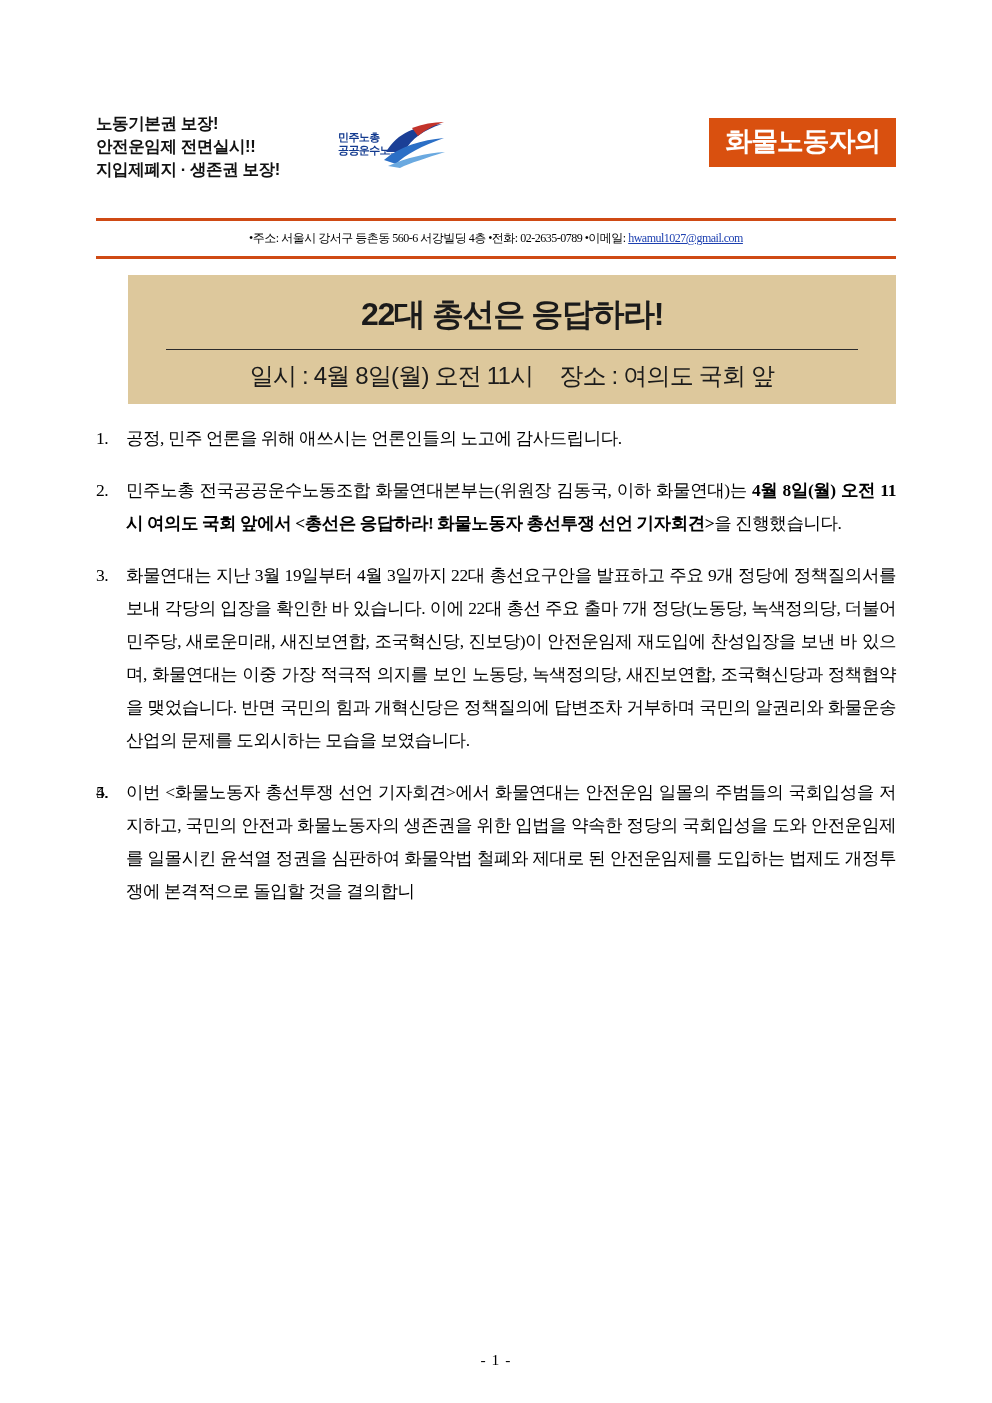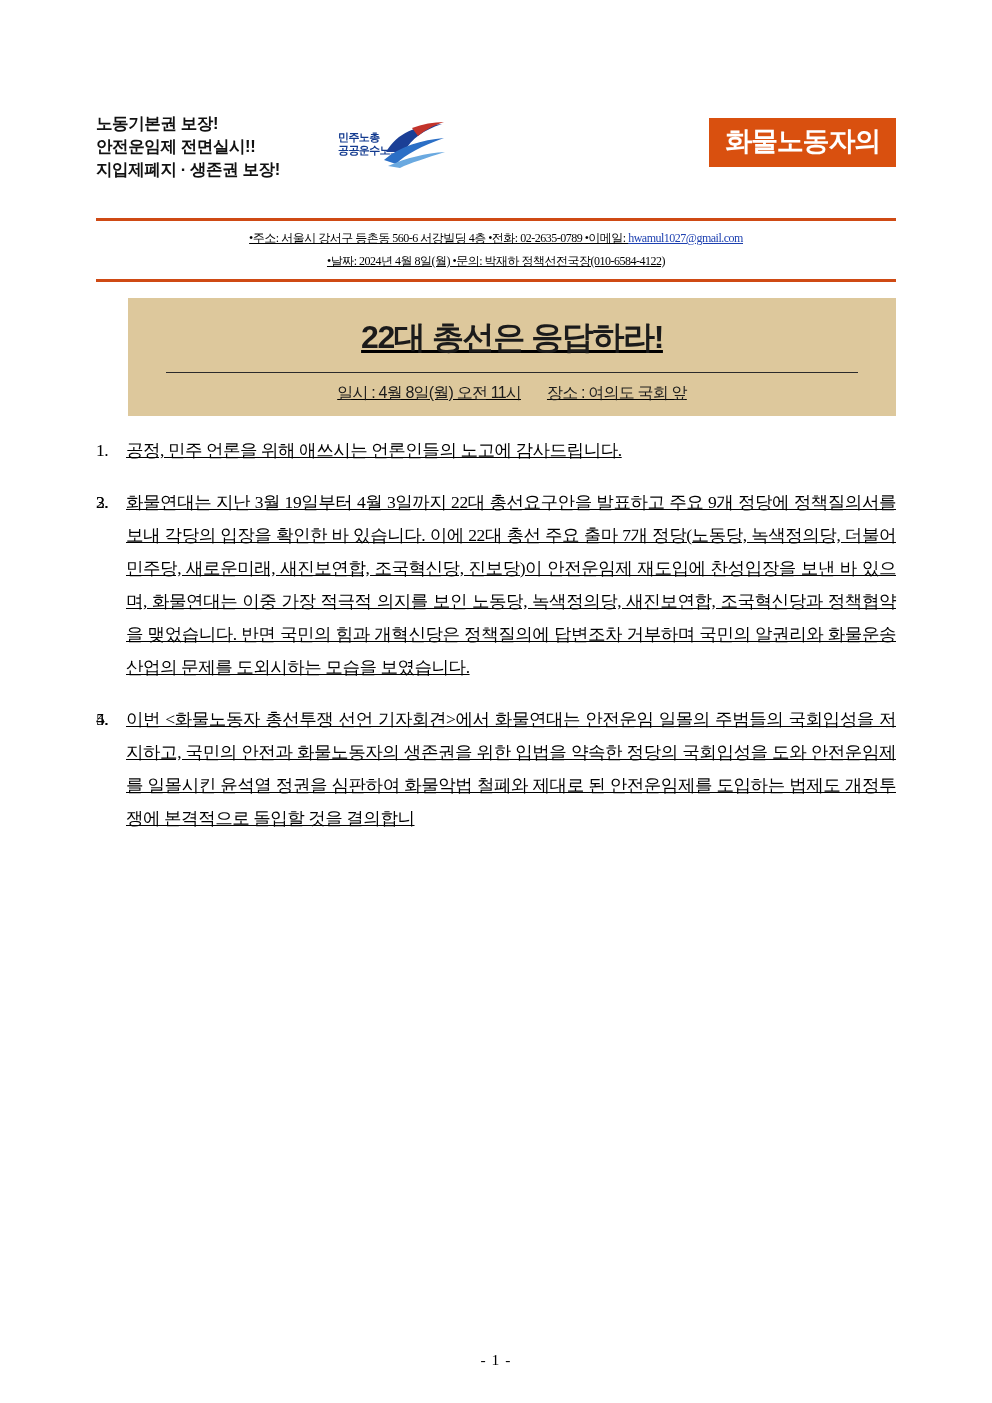--- a/index.html
+++ b/index.html
@@ -13,21 +13,20 @@
     font-family: "Liberation Serif", serif;
     color: #000000;
     position: relative;
   }
   .page {
     position: relative;
     width: 992px;
     height: 1403px;
     box-sizing: border-box;
     padding: 0 96px;
-    text-decoration: underline;
   }
 
   
   .header {
     position: relative;
     padding-top: 112px;
     height: 92px;
   }
   .slogan {
     position: absolute;
@@ -128,21 +127,21 @@
     letter-spacing: -1.4px;
     color: #1b1b1b;
   }
   .titlebox .divider {
     border: 0;
     border-top: 1.5px solid #2b2b2b;
     margin: 12px 18px 10px;
   }
   .titlebox .when {
     font-family: "Liberation Sans", sans-serif;
-    font-size: 16px;
+    font-size: 24px;
     letter-spacing: -0.8px;
     color: #1b1b1b;
   }
   .titlebox .when .gap {
     display: inline-block;
     width: 26px;
   }
 
   
   ol.items {
@@ -207,21 +206,20 @@
       </span>
     </div>
 
     <div class="badge">화물노동자의</div>
   </div>
 
   <hr class="hr-thick">
 
   <div class="contact">
     <div><span>•주소: 서울시 강서구 등촌동 560-6 서강빌딩 4층  •전화: 02-2635-0789  •이메일: </span><a href="#">hwamul1027@gmail.com</a></div>
-    <div>•날짜: 2024년 4월 8일(월)  •문의: 박재하 정책선전국장(010-6584-4122)</div>
   </div>
 
   <hr class="hr-thick bottom">
 
   <div class="titlebox">
     <h1>
       <span>22대 총선은 응답하라!</span><br>
     </h1>
     <hr class="divider">
     <div class="when">
@@ -229,20 +227,21 @@
     </div>
   </div>
 
   <ol class="items">
     <li>
       <span class="num">1.</span>
       <span>공정, 민주 언론을 위해 애쓰시는 언론인들의 노고에 감사드립니다.</span>
     </li>
     <li>
       <span class="num">2.</span>
+      <span>민주노총 전국공공운수노동조합 화물연대본부는(위원장 김동국, 이하 화물연대)는 <b>4월 8일(월) 오전 11시 여의도 국회 앞에서 &lt;총선은 응답하라! 화물노동자 총선투쟁 선언 기자회견&gt;</b>을 진행했습니다.</span>
     </li>
     <li>
       <span class="num">3.</span>
       <span>화물연대는 지난 3월 19일부터 4월 3일까지 22대 총선요구안을 발표하고 주요 9개 정당에 정책질의서를 보내 각당의 입장을 확인한 바 있습니다. 이에 22대 총선 주요 출마 7개 정당(노동당, 녹색정의당, 더불어민주당, 새로운미래, 새진보연합, 조국혁신당, 진보당)이 안전운임제 재도입에 찬성입장을 보낸 바 있으며, 화물연대는 이중 가장 적극적 의지를 보인 노동당, 녹색정의당, 새진보연합, 조국혁신당과 정책협약을 맺었습니다. 반면 국민의 힘과 개혁신당은 정책질의에 답변조차 거부하며 국민의 알권리와 화물운송산업의 문제를 도외시하는 모습을 보였습니다.</span>
     </li>
     <li>
       <span class="num">4.</span>
     </li>
     <li>
       <span class="num">5.</span>

